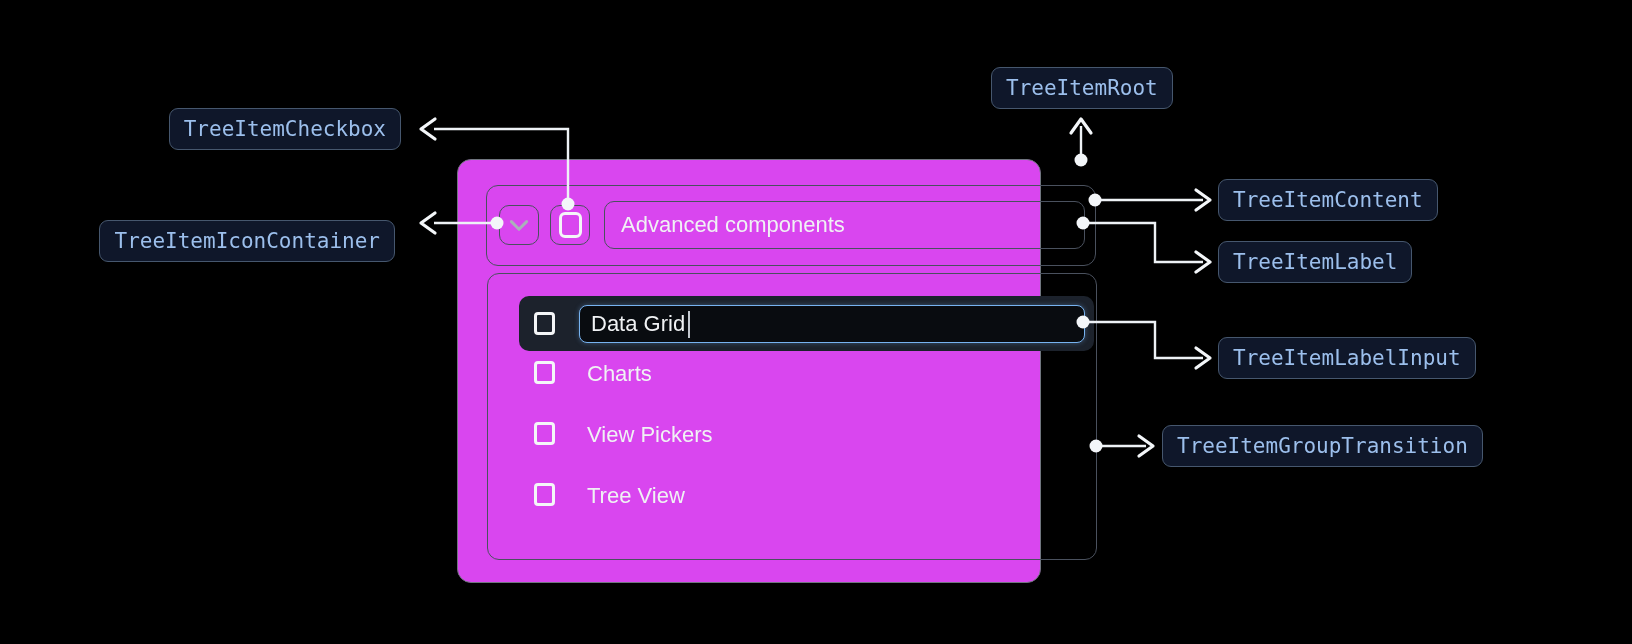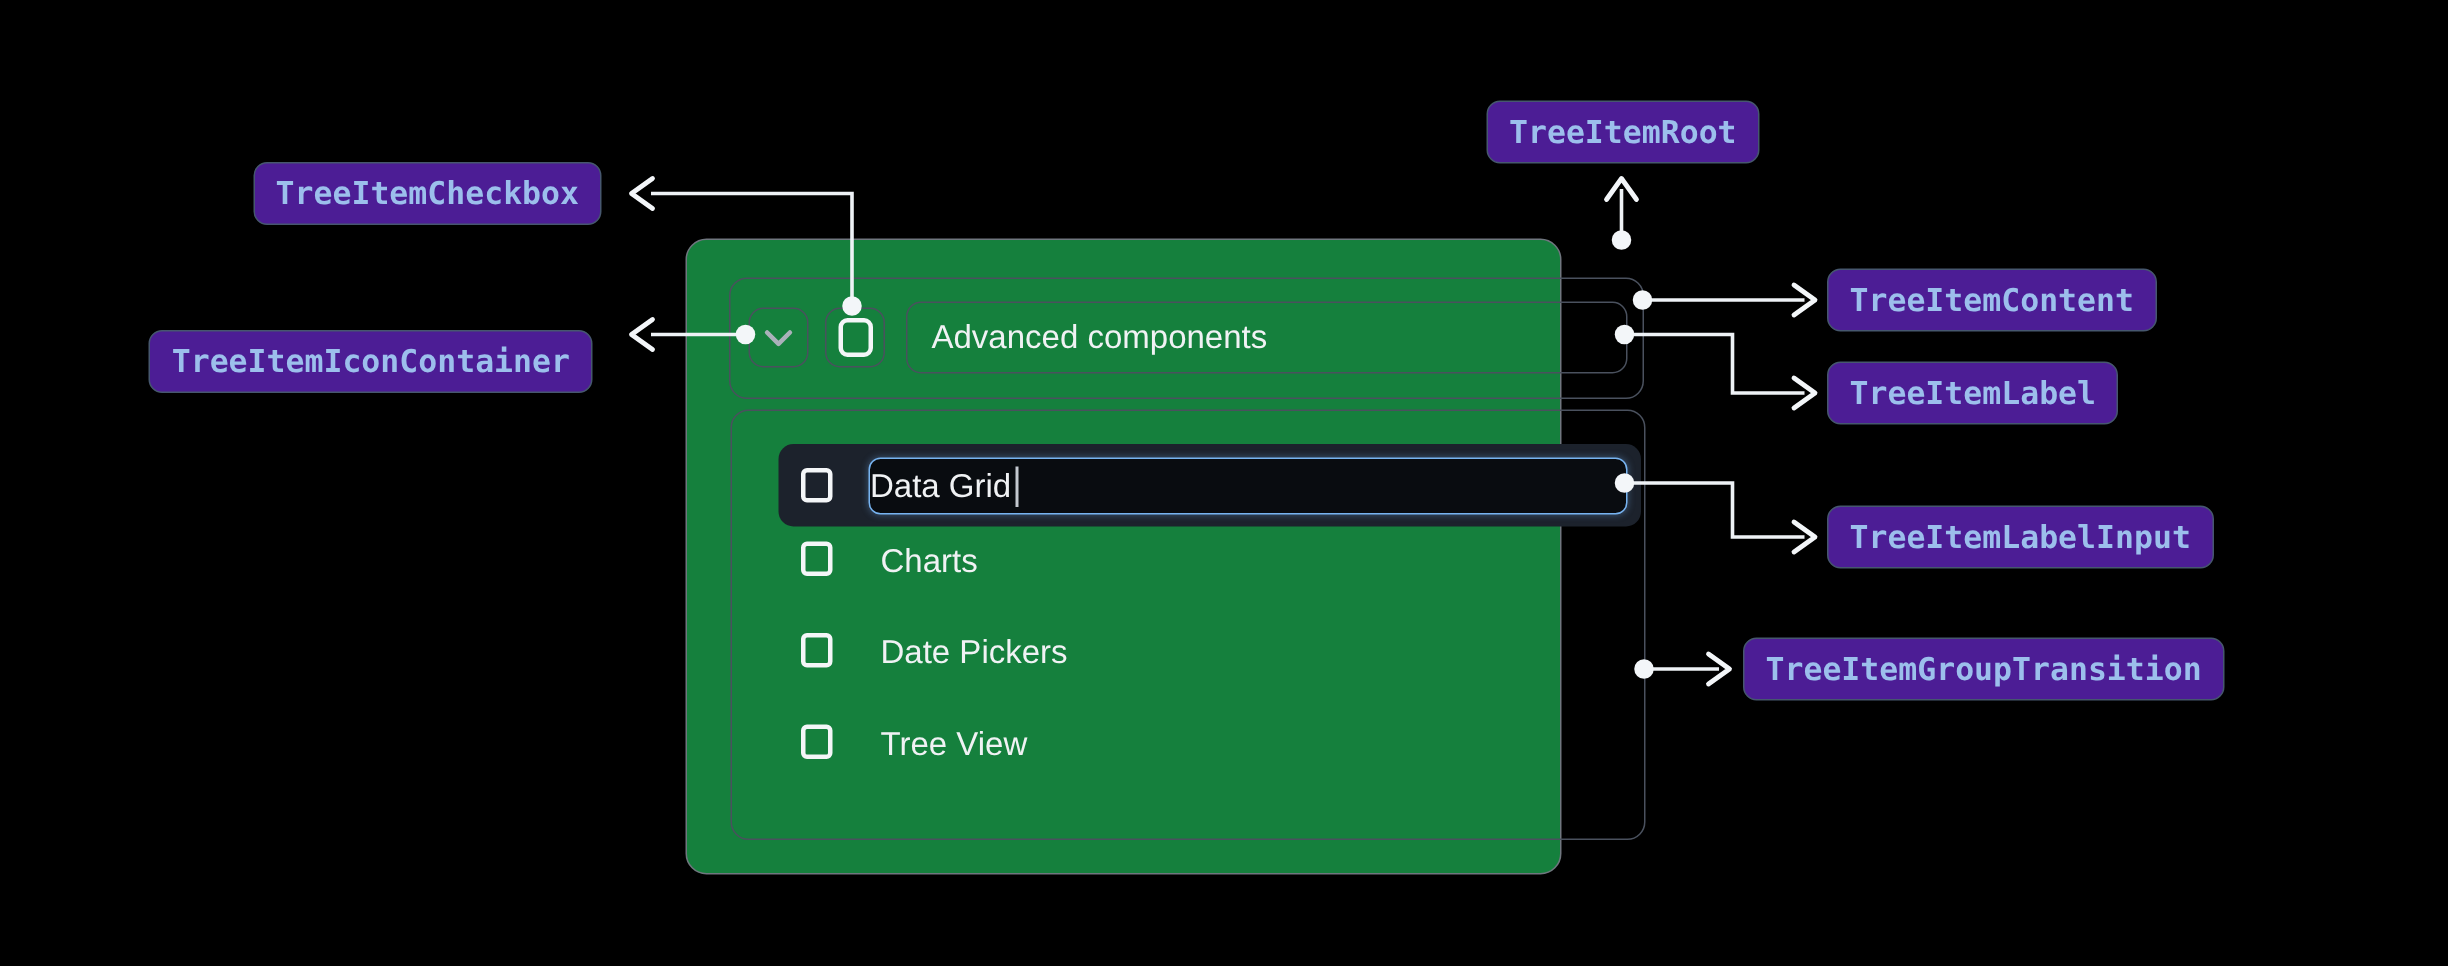--- a/index.html
+++ b/index.html
@@ -2,33 +2,33 @@
 <html><head>
 <meta charset="utf-8">
 <style>
   html,body{margin:0;padding:0;background:#000;}
   .stage{position:relative;width:1632px;height:644px;background:#000;overflow:hidden;
          font-family:"Liberation Sans",sans-serif;}
 
   
   .badge{position:absolute;box-sizing:border-box;white-space:nowrap;
          font-family:"DejaVu Sans Mono",monospace;font-size:21px;line-height:28px;
-         color:#9cbfec;background:#4c1d95;border:1.5px solid #46576e;border-radius:9px;
-         padding:6px 14px;font-weight:bold;}
+         color:#9cbfec;background:#0f172a;border:1.5px solid #46576e;border-radius:9px;
+         padding:6px 14px;}
   .badge.b-checkbox{right:1231px;top:108px;margin-left:14px;}
   .badge.b-iconcontainer{right:1237px;top:220px;}
   .badge.b-root{left:991px;top:67px;}
   .badge.b-content{left:1218px;top:179px;}
   .badge.b-label{left:1218px;top:241px;}
   .badge.b-labelinput{left:1218px;top:337px;}
   .badge.b-grouptransition{left:1162px;top:425px;text-align:right;}
 
   
   .card{position:absolute;left:457px;top:159px;width:584px;height:424px;box-sizing:border-box;
-        background:#15803d;border:1.5px solid #70767f;border-radius:14px;}
+        background:#d946ef;border:1.5px solid #70767f;border-radius:14px;}
 
   .content-box{position:absolute;left:28px;top:25px;width:610px;height:81px;box-sizing:border-box;
         border:1.4px solid #4a515e;border-radius:12px;}
   .sq-btn{position:absolute;top:19px;width:40px;height:40px;box-sizing:border-box;
         border:1.4px solid #4a515e;border-radius:10px;display:flex;align-items:center;justify-content:center;}
   .chevron-btn{left:12px;}
   .checkbox-btn{left:63px;}
   .cbx-big{width:23px;height:26px;box-sizing:border-box;border:3px solid #f4f6f8;border-radius:6px;}
   .label-box{position:absolute;left:117px;top:15px;width:481px;height:48px;box-sizing:border-box;
         border:1.4px solid #4a515e;border-radius:10px;display:flex;align-items:center;
@@ -37,21 +37,21 @@
   .group-box{position:absolute;left:29px;top:113px;width:610px;height:287px;box-sizing:border-box;
         border:1.4px solid #4a515e;border-radius:12px;}
 
   .row-edit{position:absolute;left:31px;top:22px;width:575px;height:55px;
         background:#1c222c;border-radius:10px;}
   .cbx{width:21px;height:23px;box-sizing:border-box;border:3px solid #f4f6f8;border-radius:4px;flex:none;}
   .row-edit .cbx{position:absolute;left:15px;top:16px;}
   .edit-input{position:absolute;left:60px;top:9px;width:506px;height:38px;box-sizing:border-box;
         background:#090c10;border:1.6px solid #77b3f0;border-radius:8px;
         box-shadow:0 0 5px rgba(119,179,240,.35);
-        display:flex;align-items:center;font-size:22px;color:#f0f2f4;}
+        display:flex;align-items:center;padding-left:11px;font-size:22px;color:#f0f2f4;}
   .caret{display:inline-block;width:2px;height:27px;background:#c3c8cf;margin-left:3px;}
 
   .tree-row{position:absolute;left:46px;height:52px;display:flex;align-items:flex-start;gap:32px;
         font-size:22px;color:#f0f2f4;}
   .tree-row.r-charts{top:87px;}
   .tree-row.r-date{top:148px;}
   .tree-row.r-tree{top:209px;}
 
   
   .overlay{position:absolute;left:0;top:0;width:1632px;height:644px;pointer-events:none;}
@@ -90,21 +90,21 @@
           <span class="caret"></span>
         </div>
       </div>
 
       <div class="tree-row r-charts">
         <span class="cbx"></span>
         <span>Charts</span>
       </div>
       <div class="tree-row r-date">
         <span class="cbx"></span>
-        <span>Date Pickers</span>
+        <span>View Pickers</span>
       </div>
       <div class="tree-row r-tree">
         <span class="cbx"></span>
         <span>Tree View</span>
       </div>
 
     </div>
   </div>
 
   <svg class="overlay" viewBox="0 0 1632 644">

